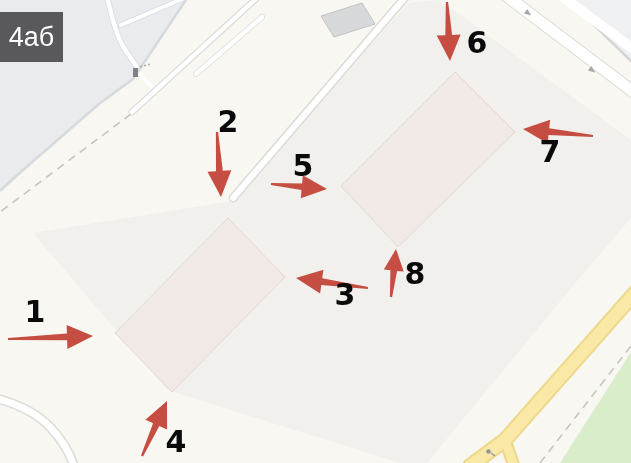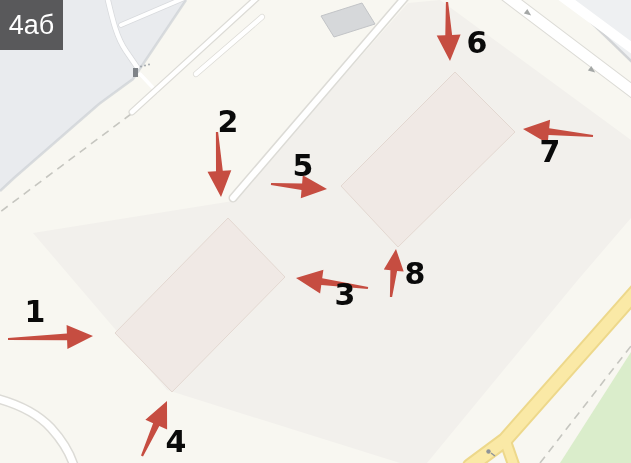--- a/index.html
+++ b/index.html
@@ -34,21 +34,21 @@
     position:absolute;
     transform:translate(-50%,-50%);
     font-family:"DejaVu Sans",sans-serif;
     font-weight:700;
     font-size:30px;
     line-height:1;
     color:var(--label-text,#0a0a0a);
     white-space:nowrap;
   }
   #area-label{
-    position:absolute;left:0;top:0;width:63px;height:50px;
+    position:absolute;left:0;top:12px;width:63px;height:50px;
     background:var(--area-label-bg,#59595b);
     color:var(--area-label-text,#ffffff);
     display:flex;align-items:center;justify-content:center;
     font-size:27px;font-family:"Liberation Sans",sans-serif;
   }
 </style>
 </head>
 <body>
 
 <div id="stage">

